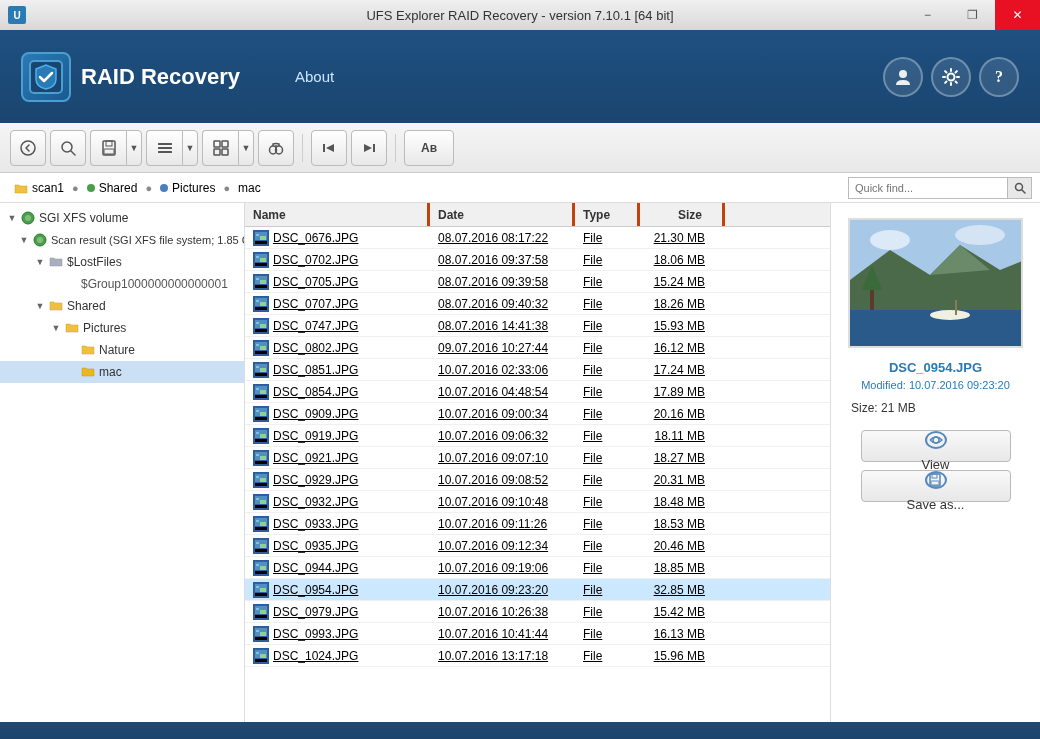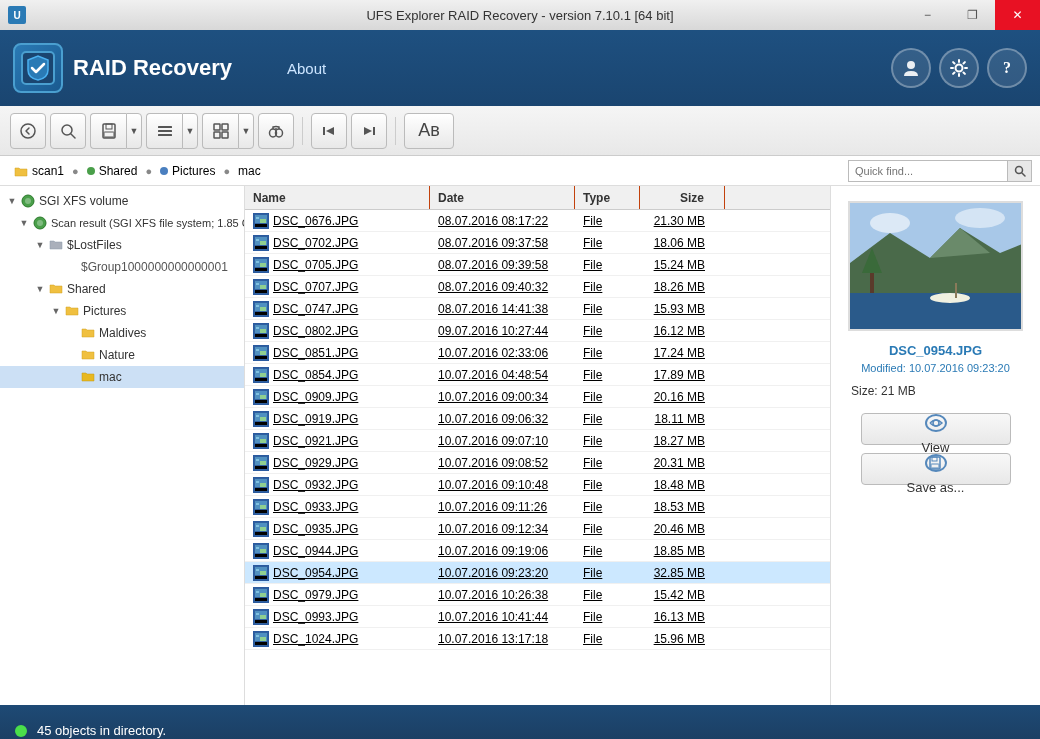--- a/index.html
+++ b/index.html
@@ -42,24 +42,24 @@
       left: 8px;
       top: 50%;
       transform: translateY(-50%);
       width: 18px;
       height: 18px;
     }
 
     
     .app-header {
       background: linear-gradient(to bottom, #1e5080, #1a4570);
-      height: 76px;
-      display: flex;
-      align-items: center;
-      padding: 0 13px;
+      height: 93px;
+      display: flex;
+      align-items: center;
+      padding: 0 21px;
       position: relative;
     }
     .app-logo {
       display: flex;
       align-items: center;
       gap: 10px;
       margin-right: 40px;
     }
     .logo-icon {
       width: 50px;
@@ -273,21 +273,21 @@
       align-items: center;
       background: #f0f0f0;
       border-bottom: 1px solid #ccc;
       height: 24px;
       font-size: 12px;
       font-weight: bold;
       color: #333;
     }
     .col-header {
       padding: 0 8px;
-      border-right: 1px solid #c2410c;
+      border-right: 3px solid #c2410c;
       height: 100%;
       display: flex;
       align-items: center;
       cursor: pointer;
       user-select: none;
     }
     .col-name { width: 185px; }
     .col-date { width: 145px; }
     .col-type { width: 65px; }
     .col-size { width: 85px; justify-content: flex-end; padding-right: 20px; }
@@ -525,21 +525,21 @@
     </svg>
   </button>
   <button class="toolbar-btn">
     <svg width="16" height="16" viewBox="0 0 16 16">
       <rect x="12" y="4" width="2" height="8" fill="#555"></rect>
       <path d="M3 4 L11 8 L3 12 Z" fill="#555"></path>
     </svg>
   </button>
   <div class="toolbar-separator"></div>
   <button class="toolbar-btn" style="width:50px;">
-    <span style="font-size:18px;font-weight:normal;color:#444;">Aв</span>
+    <span style="font-size:12px;font-weight:bold;color:#444;">Aв</span>
   </button>
 </div>
 
 <div class="path-bar">
   <div class="path-segment">
     <svg width="14" height="12" viewBox="0 0 14 12">
       <path d="M1 3 L1 11 L13 11 L13 4 L6 4 L5 3 Z" fill="#f0c040" stroke="#d0a020" stroke-width="0.5"></path>
     </svg>
     <span> scan1</span>
   </div>
@@ -623,37 +623,28 @@
     <div class="tree-item indent3">
       <div class="tree-expand">▼</div>
       <div class="tree-icon folder-icon">
         <svg width="14" height="12" viewBox="0 0 14 12">
           <path d="M1 2 L1 10 L13 10 L13 3 L6 3 L5 2 Z" fill="#f0c040" stroke="#d0a020" stroke-width="0.5"></path>
         </svg>
       </div>
       <span class="tree-label">Pictures</span>
     </div>
 
+
     <div class="tree-item indent4">
       <div class="tree-expand" style="visibility:hidden;"></div>
       <div class="tree-icon folder-icon">
         <svg width="14" height="12" viewBox="0 0 14 12">
           <path d="M1 2 L1 10 L13 10 L13 3 L6 3 L5 2 Z" fill="#f0c040" stroke="#d0a020" stroke-width="0.5"></path>
         </svg>
       </div>
-      <span class="tree-label">Maldives</span>
-    </div>
-
-    <div class="tree-item indent4">
-      <div class="tree-expand" style="visibility:hidden;"></div>
-      <div class="tree-icon folder-icon">
-        <svg width="14" height="12" viewBox="0 0 14 12">
-          <path d="M1 2 L1 10 L13 10 L13 3 L6 3 L5 2 Z" fill="#f0c040" stroke="#d0a020" stroke-width="0.5"></path>
-        </svg>
-      </div>
       <span class="tree-label">Nature</span>
     </div>
 
     <div class="tree-item indent4 selected">
       <div class="tree-expand" style="visibility:hidden;"></div>
       <div class="tree-icon folder-icon">
         <svg width="14" height="12" viewBox="0 0 14 12">
           <path d="M1 2 L1 10 L13 10 L13 3 L6 3 L5 2 Z" fill="#e8b820" stroke="#c09810" stroke-width="0.5"></path>
         </svg>
       </div>

